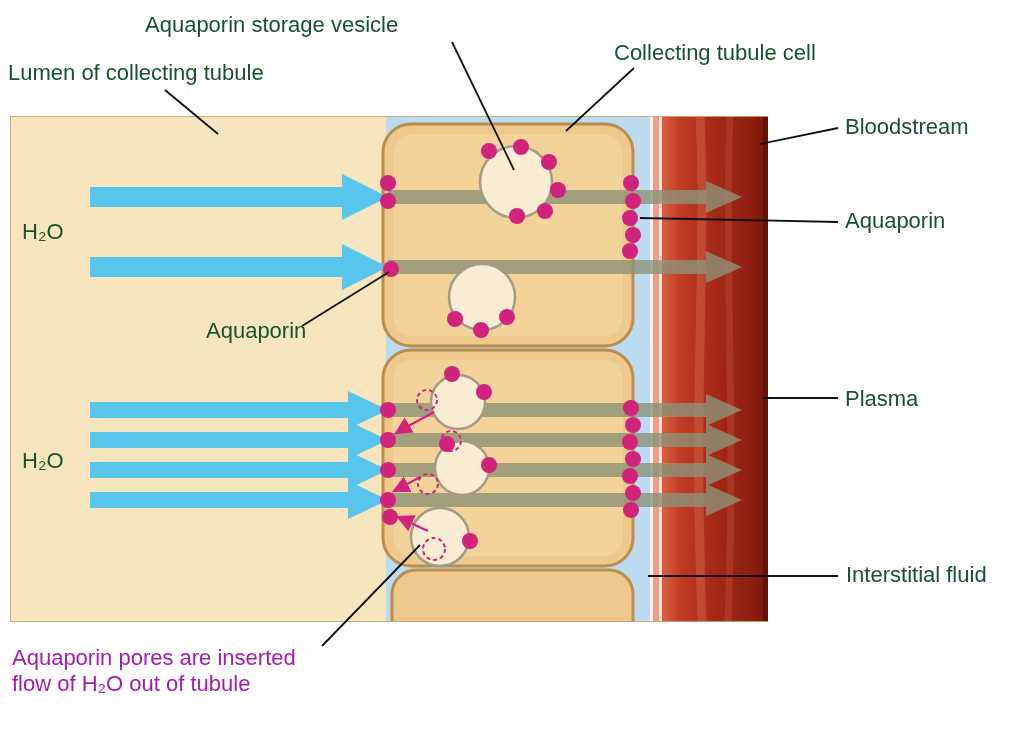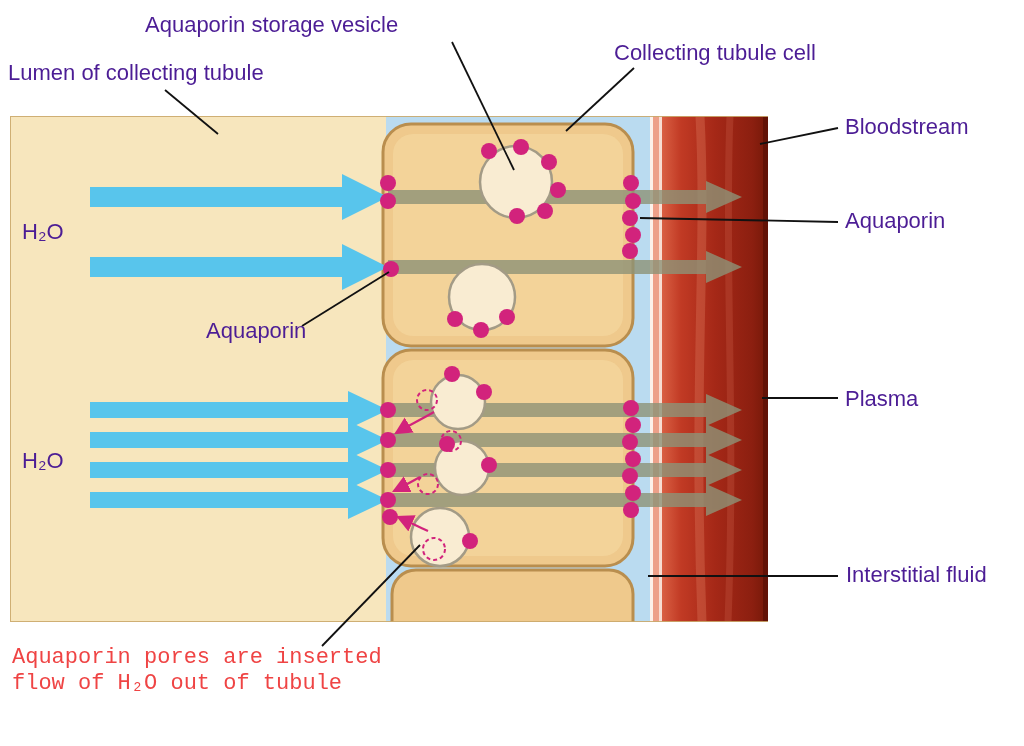--- a/index.html
+++ b/index.html
@@ -3,23 +3,23 @@
 <meta charset="utf-8">
 <style>
   html,body{margin:0;padding:0;background:#ffffff;}
   .canvas{
     position:relative;width:1024px;height:746px;background:#ffffff;overflow:hidden;
     font-family:"Liberation Sans","DejaVu Sans",sans-serif;color:#1a1a1a;
   }
   .canvas svg{position:absolute;left:0;top:0;}
   .lbl{
     position:absolute;font-size:22px;line-height:1.15;white-space:nowrap;
-    color:#4c1d95;
+    color:#14532d;
   }
-  .caption{position:absolute;font-size:22px;line-height:1.2;color:#ef4444;font-family:Liberation Mono, monospace;}
+  .caption{position:absolute;font-size:22px;line-height:1.2;color:#a21caf;}
 </style>
 </head>
 <body>
 
 <div class="canvas">
 
   <svg width="1024" height="746" viewBox="0 0 1024 746">
     <defs>
       <linearGradient id="blood" x1="0" y1="0" x2="1" y2="0">
         <stop offset="0" stop-color="#d95f43"></stop>

